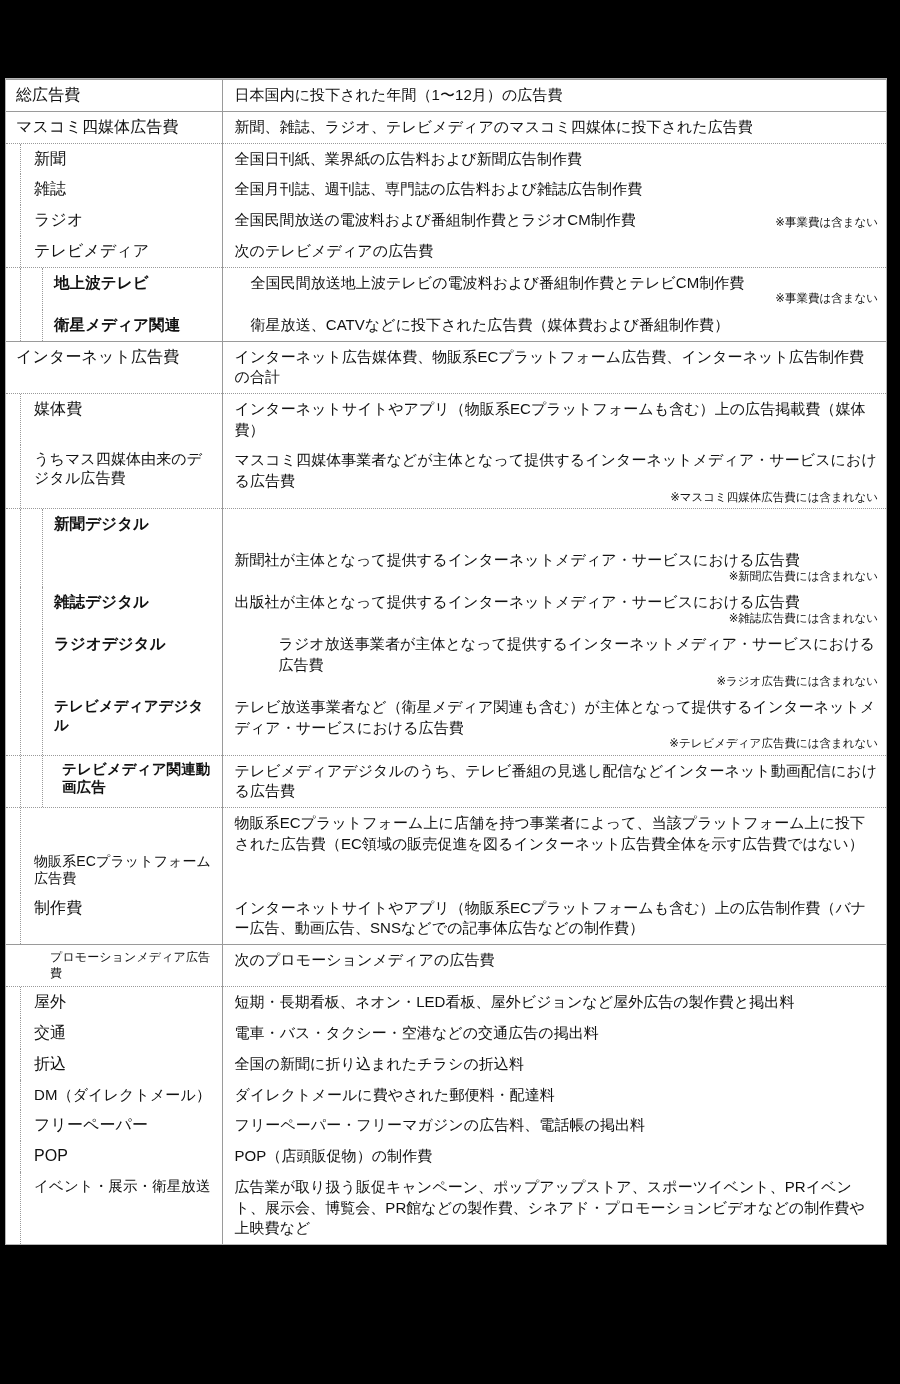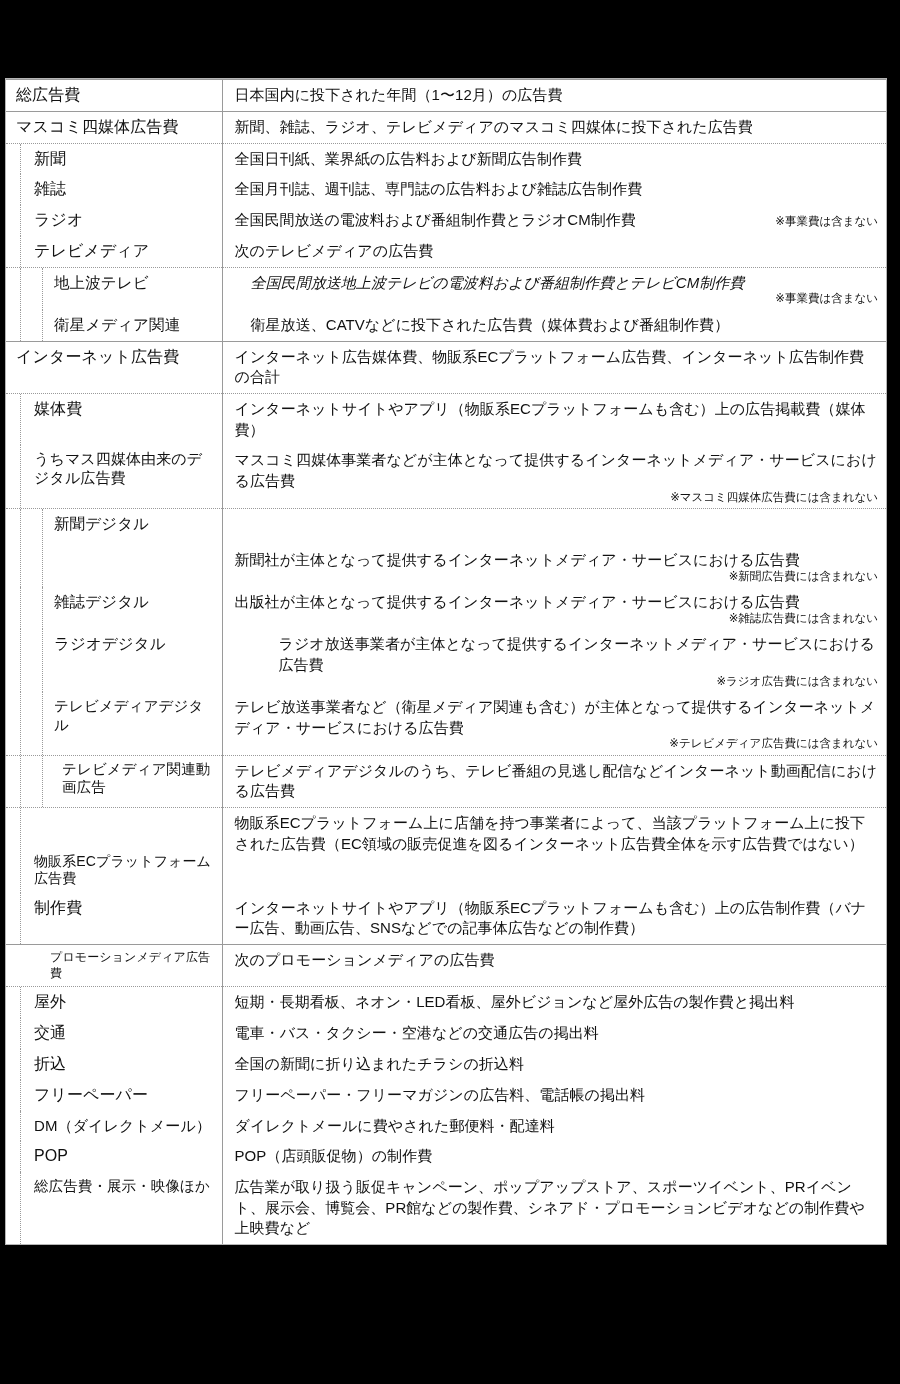--- a/index.html
+++ b/index.html
@@ -63,42 +63,42 @@
   
   .t-label{
     display:block;
     font-size:16px;
     line-height:1.30;
     padding:5px 6px 5px 10px;
     letter-spacing:0.1px;
   }
   .lvl0 .t-label{padding-left:10px;font-size:16px;}
   .lvl1 .t-label{padding-left:28px;font-size:16px;}
-  .lvl2 .t-label{padding-left:48px;font-size:15.5px;}
+  .lvl2 .t-label{padding-left:48px;font-size:15.5px;font-weight:bold;}
   .tight .t-label{font-size:13.5px;}
   .tight2 .t-label{font-size:14.5px;}
 
   .d-text{
     display:block;
     font-size:15px;
     line-height:1.38;
     padding:5px 8px 5px 12px;
     letter-spacing:0.05px;
   }
   .d-text.ind{padding-left:28px;}
   .note{
     display:block;
     text-align:right;
     font-size:11.5px;
     line-height:1.25;
     padding:0 8px 4px 8px;
     letter-spacing:0px;
     margin-top:-2px;
   }
-  .rowflex{display:flex;align-items:flex-start;justify-content:space-between;gap:8px;
+  .rowflex{display:flex;align-items:center;justify-content:space-between;gap:8px;
            padding:5px 8px 5px 12px;}
   .rowflex .main{font-size:15px;line-height:1.38;}
   .rowflex .note2{font-size:11.5px;line-height:1.25;white-space:nowrap;padding-top:4px;}
 </style>
 </head>
 <body>
 
 <div class="page">
   <div class="table-wrap">
     <table class="deftable">
@@ -162,21 +162,21 @@
               <span class="d-text">次のテレビメディアの広告費</span>
             </td>
           </tr>
           <tr class="sub-top">
             <td class="term lvl2">
               <div class="rail l1"></div>
               <div class="rail l2"></div>
               <span class="t-label">地上波テレビ</span>
             </td>
             <td class="desc">
-              <span class="d-text ind" style="padding-bottom: 0px; font-style: italic;">全国民間放送地上波テレビの電波料および番組制作費とテレビCM制作費</span>
+              <span class="d-text ind" style="padding-bottom: 0px;">全国民間放送地上波テレビの電波料および番組制作費とテレビCM制作費</span>
               <span class="note">※事業費は含まない</span>
             </td>
           </tr>
           <tr class="nogap">
             <td class="term lvl2">
               <div class="rail l1"></div>
               <div class="rail l2"></div>
               <span class="t-label">衛星メディア関連</span>
             </td>
             <td class="desc">
@@ -311,50 +311,50 @@
           <tr class="nogap">
             <td class="term lvl1">
               <div class="rail l1"></div>
               <span class="t-label">折込</span>
             </td>
             <td class="desc">
               <span class="d-text">全国の新聞に折り込まれたチラシの折込料</span>
             </td>
           </tr>
           <tr class="nogap">
+            <td class="term lvl1 tight2">
+              <div class="rail l1"></div>
+              <span class="t-label" style="white-space: normal; font-size: 15px;">DM（ダイレクトメール）</span>
+            </td>
+            <td class="desc">
+              <span class="d-text">ダイレクトメールに費やされた郵便料・配達料</span>
+            </td>
+          </tr>
+          <tr class="nogap">
             <td class="term lvl1">
               <div class="rail l1"></div>
               <span class="t-label">フリーペーパー</span>
             </td>
             <td class="desc">
               <span class="d-text">フリーペーパー・フリーマガジンの広告料、電話帳の掲出料</span>
             </td>
           </tr>
           <tr class="nogap">
+            <td class="term lvl1">
+              <div class="rail l1"></div>
+              <span class="t-label">POP</span>
+            </td>
+            <td class="desc">
+              <span class="d-text">POP（店頭販促物）の制作費</span>
+            </td>
+          </tr>
+          <tr class="nogap">
             <td class="term lvl1 tight2">
               <div class="rail l1"></div>
-              <span class="t-label" style="white-space: normal; font-size: 15px;">DM（ダイレクトメール）</span>
-            </td>
-            <td class="desc">
-              <span class="d-text">ダイレクトメールに費やされた郵便料・配達料</span>
-            </td>
-          </tr>
-          <tr class="nogap">
-            <td class="term lvl1">
-              <div class="rail l1"></div>
-              <span class="t-label">POP</span>
-            </td>
-            <td class="desc">
-              <span class="d-text">POP（店頭販促物）の制作費</span>
-            </td>
-          </tr>
-          <tr class="nogap">
-            <td class="term lvl1 tight2">
-              <div class="rail l1"></div>
-              <span class="t-label" style="white-space: normal; font-size: 14.5px;">総広告費・展示・映像ほか</span>
+              <span class="t-label" style="white-space: normal; font-size: 14.5px;">イベント・展示・衛星放送</span>
             </td>
             <td class="desc">
               <span class="d-text">広告業が取り扱う販促キャンペーン、ポップアップストア、スポーツイベント、PRイベント、展示会、博覧会、PR館などの製作費、シネアド・プロモーションビデオなどの制作費や上映費など</span>
             </td>
           </tr>
         </tbody>
     </table>
   </div>
 </div>
 

